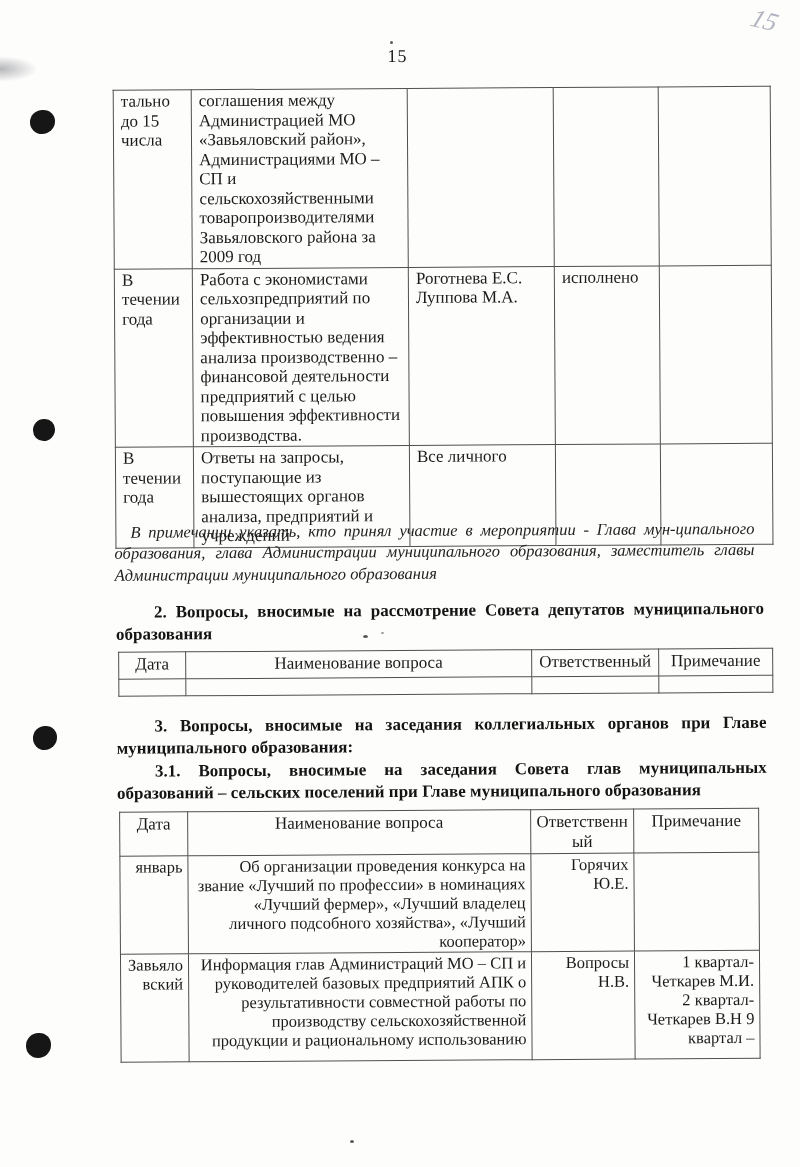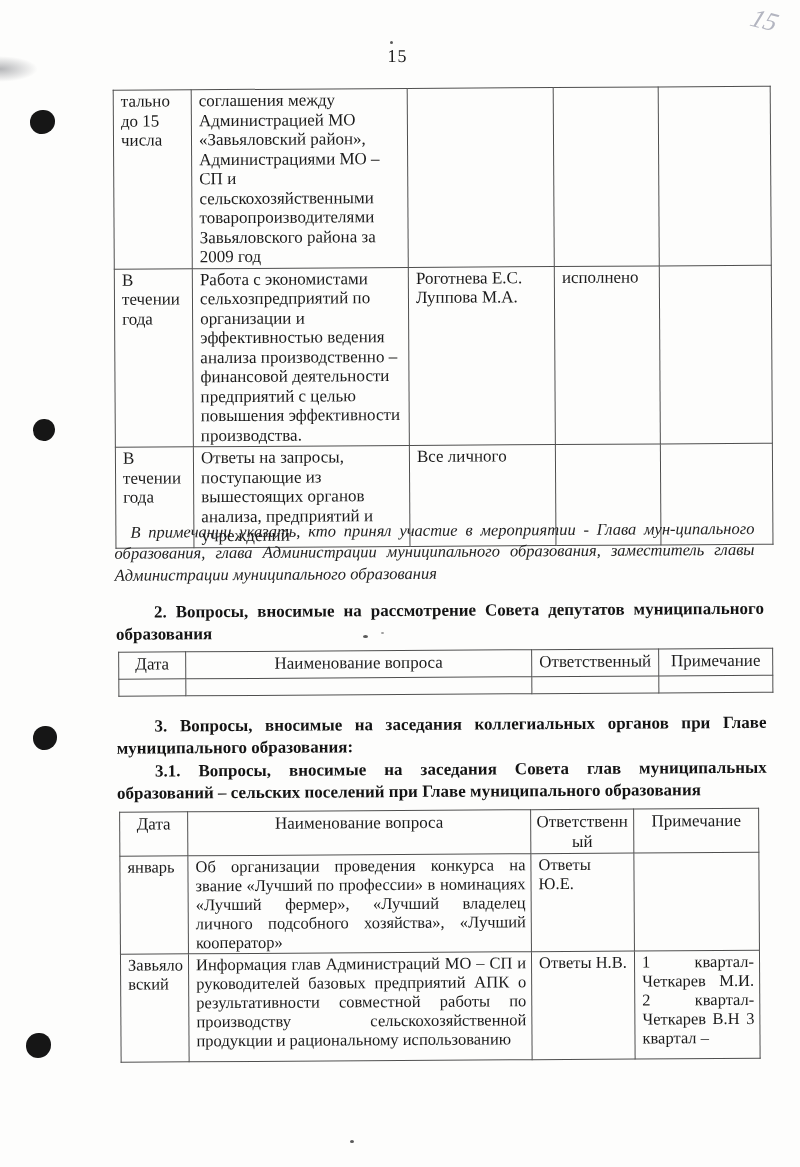--- a/index.html
+++ b/index.html
@@ -31,21 +31,21 @@
     vertical-align:top;
     padding:1px 5px 1px 7px;
     font-size:17px;line-height:19.5px;
     font-weight:normal;text-align:left;
     overflow:hidden;
   }
   th{text-align:center;padding:2px 4px;}
   .t1{position:absolute;top:88px;left:115px;width:657px;}
   .t2{position:absolute;top:650px;left:117px;width:654px;}
   .t3{position:absolute;top:810px;left:117px;width:639px;}
-  .t3 td{font-size:16.5px;line-height:19px;}
+  .t3 td{font-size:16.5px;line-height:19px;text-align:right;}
   .cell-justify{text-align:justify;}
   .cell-break{overflow-wrap:anywhere;}
   .th-break{overflow-wrap:anywhere;}
   
   .note{
     position:absolute;top:503px;left:114px;width:640px;
     font-style:italic;font-size:16.5px;line-height:21.5px;
     text-align:justify;text-indent:16px;color:#222;
   }
   .heading{
@@ -149,28 +149,28 @@
     <tbody>
       <tr style="height:40px">
         <th>Дата</th>
         <th>Наименование вопроса</th>
         <th class="th-break">Ответственный</th>
         <th>Примечание</th>
       </tr>
       <tr style="height:88px">
         <td>январь</td>
         <td class="cell-justify">Об организации проведения конкурса на звание «Лучший по профессии» в номинациях «Лучший фермер», «Лучший владелец личного подсобного хозяйства», «Лучший кооператор»</td>
-        <td>Ответы Ю.Е.</td>
+        <td>Горячих Ю.Е.</td>
         <td></td>
       </tr>
       <tr style="height:108px">
         <td class="cell-break">Завьяловский</td>
         <td class="cell-justify">Информация глав Администраций МО – СП и руководителей базовых предприятий АПК о результативности совместной работы по производству сельскохозяйственной продукции и рациональному использованию</td>
-        <td>Ответы Н.В.</td>
-        <td class="cell-justify">1 квартал-Четкарев М.И. 2 квартал-Четкарев В.Н 3 квартал –</td>
+        <td>Вопросы Н.В.</td>
+        <td class="cell-justify">1 квартал-Четкарев М.И. 2 квартал-Четкарев В.Н 9 квартал –</td>
       </tr>
     </tbody>
   </table>
 
 </div>
 
 <div class="smudge" style="left:0;top:56px;width:38px;height:26px;"></div>
 <div class="scan-dot" style="left:30px;top:110px;width:25px;height:24px;"></div>
 <div class="scan-dot" style="left:33px;top:419px;width:22px;height:22px;"></div>
 <div class="scan-dot" style="left:33px;top:726px;width:24px;height:24px;"></div>

